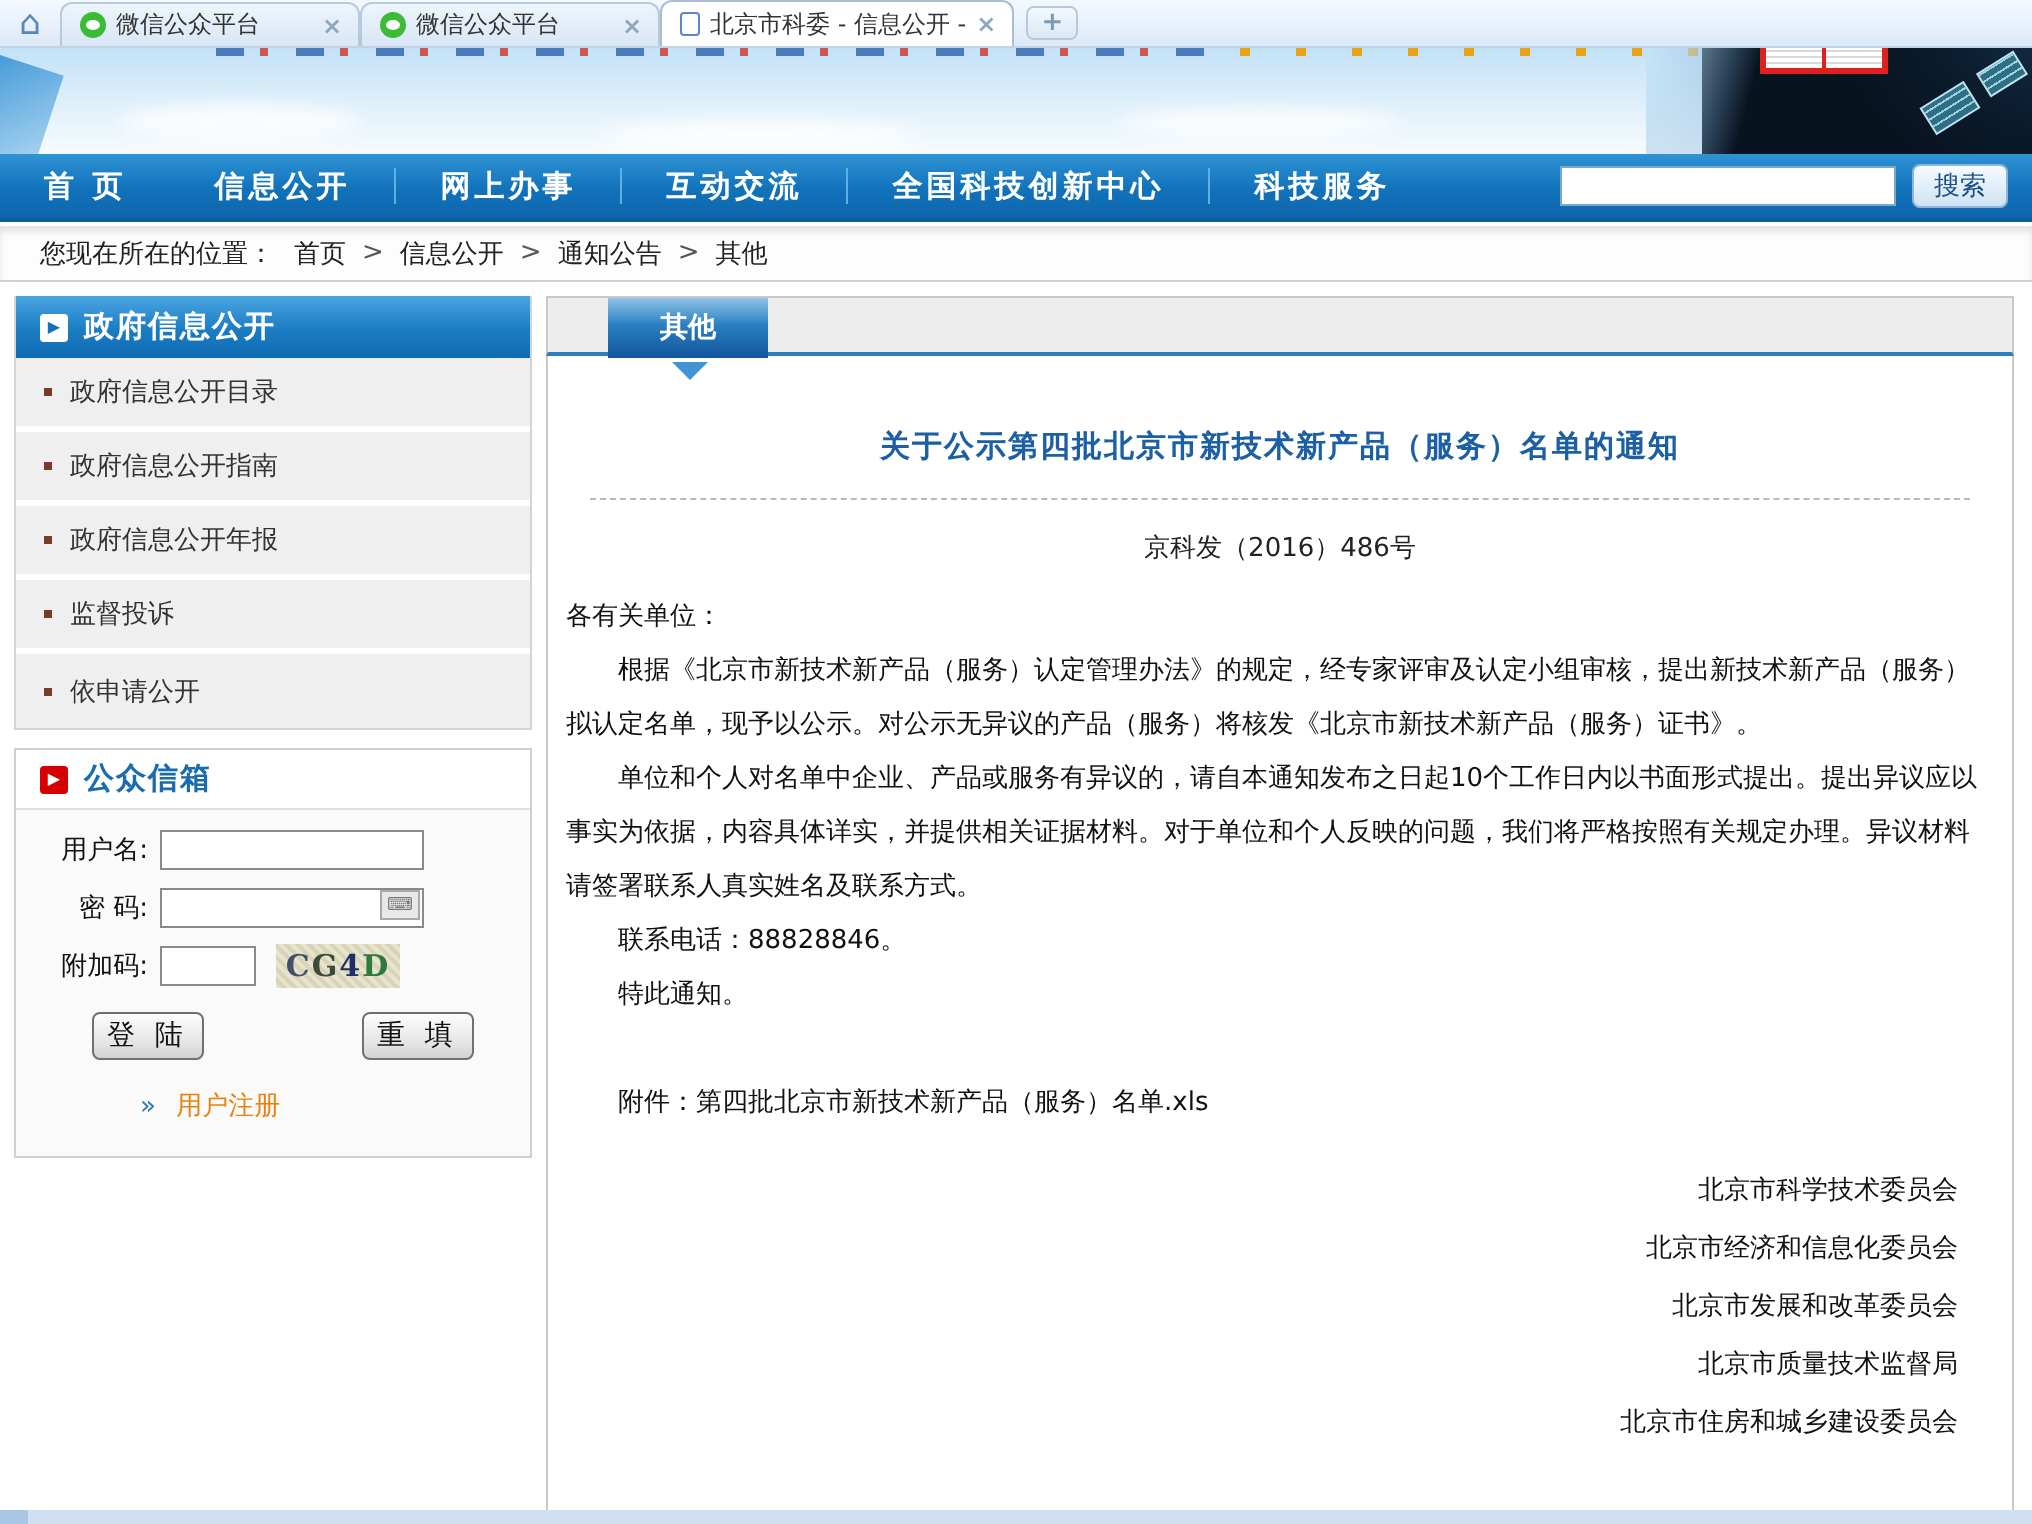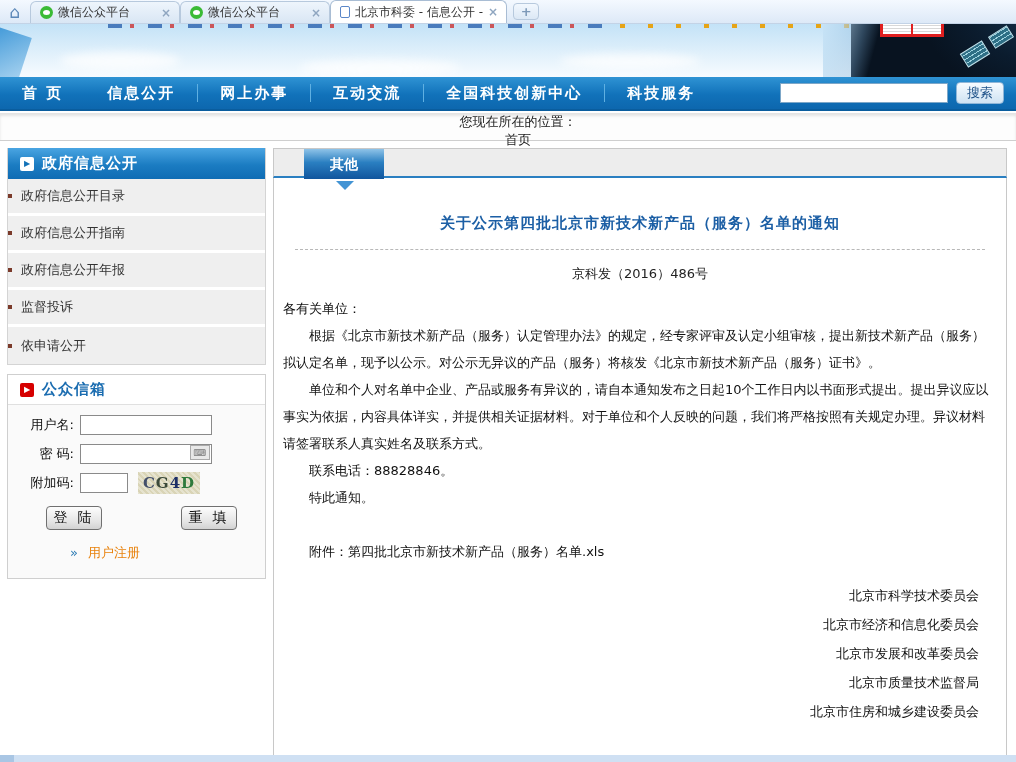--- a/index.html
+++ b/index.html
@@ -62,35 +62,35 @@
   .nav-sep { width:1px; height:18px; background:#5fb0e2; }
   .nav-search { margin-left:auto; display:flex; align-items:center; gap:8px; padding-right:12px; }
   .nav-search input { width:168px; height:20px; border:1px solid #7da7c8; background:#fff; font-size:12px; padding:0 4px; }
   .search-btn { height:22px; padding:0 10px; font-size:13px; color:#1b4f86; cursor:pointer;
                 border:1px solid #8fb6d8; border-radius:4px;
                 background:linear-gradient(180deg,#f6fbff 0%,#cfe3f3 100%); }
 
   
   .crumbbar { position:absolute; left:0; top:113px; width:1016px; height:28px; background:#fdfdfd;
               border-bottom:1px solid #cfcfcf; box-shadow:inset 0 3px 3px rgba(0,0,0,0.10);
-              display:flex; align-items:center; font-size:13px; color:#222; padding-left:20px;flex-direction:column; }
+              display:flex; align-items:center; font-size:13px; color:#222; padding-left:20px; }
   .crumbbar .sep { color:#555; margin:0 8px; }
   .crumbbar a { color:#222; text-decoration:none; cursor:pointer; }
 
   
   .sidebar { position:absolute; left:7px; top:148px; width:259px; }
   .sbox1 { border:1px solid #d4d4d4; border-top:none; }
   .sbox1-head { height:31px; background:linear-gradient(180deg,#4aa5e2 0%,#1b7cc2 55%,#0f6cb4 100%);
                 display:flex; align-items:center; padding-left:12px; gap:8px; }
   .play-sq { width:14px; height:14px; background:#fff; border-radius:2px; color:#1272b8; font-size:8px;
              display:flex; align-items:center; justify-content:center; }
   .play-sq.red { background:#d60000; color:#fff; }
   .sbox1-title { color:#fff; font-size:15px; font-weight:bold; letter-spacing:1px; }
   .s-item { height:37px; background:#efefef; border-bottom:3px solid #fff; display:flex; align-items:center;
-            gap:9px; font-size:13px; color:#333; cursor:pointer; }
+            padding-left:14px; gap:9px; font-size:13px; color:#333; cursor:pointer; }
   .s-item:last-child { border-bottom:none; }
   .bullet { width:4px; height:4px; background:#7a3a2a; flex:none; }
 
   .sbox2 { margin-top:9px; border:1px solid #cfcfcf; background:#fafafa; }
   .sbox2-head { height:30px; background:#fff; border-bottom:1px solid #e0e0e0; display:flex;
                 align-items:center; padding-left:12px; gap:8px; }
   .sbox2-title { color:#1a6cb0; font-size:15px; font-weight:bold; letter-spacing:1px; }
   .form { padding:10px 10px 12px 10px; }
   .frow { display:flex; align-items:center; margin-bottom:8px; }
   .frow label { width:56px; text-align:right; font-size:13px; color:#111; margin-right:6px; white-space:nowrap; }

